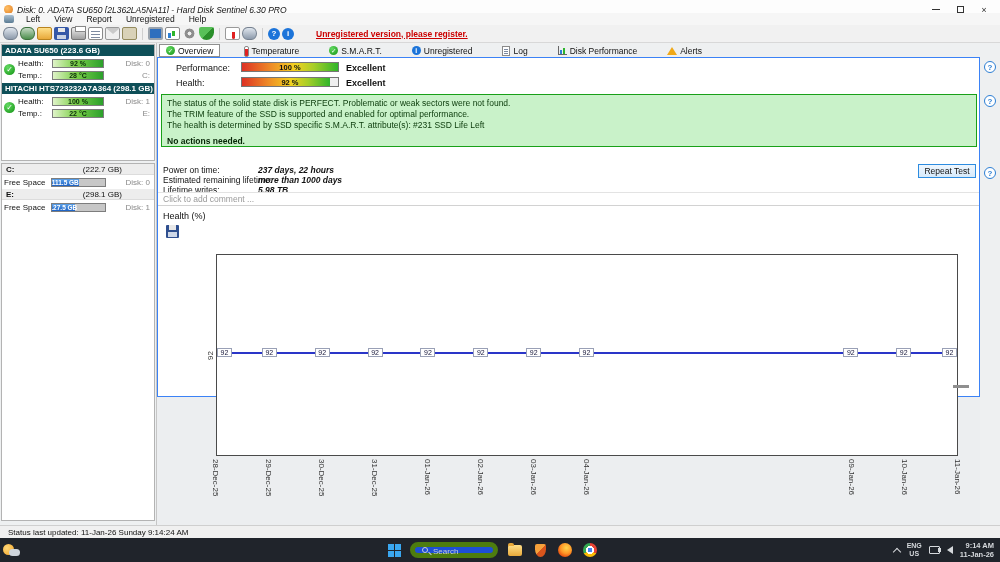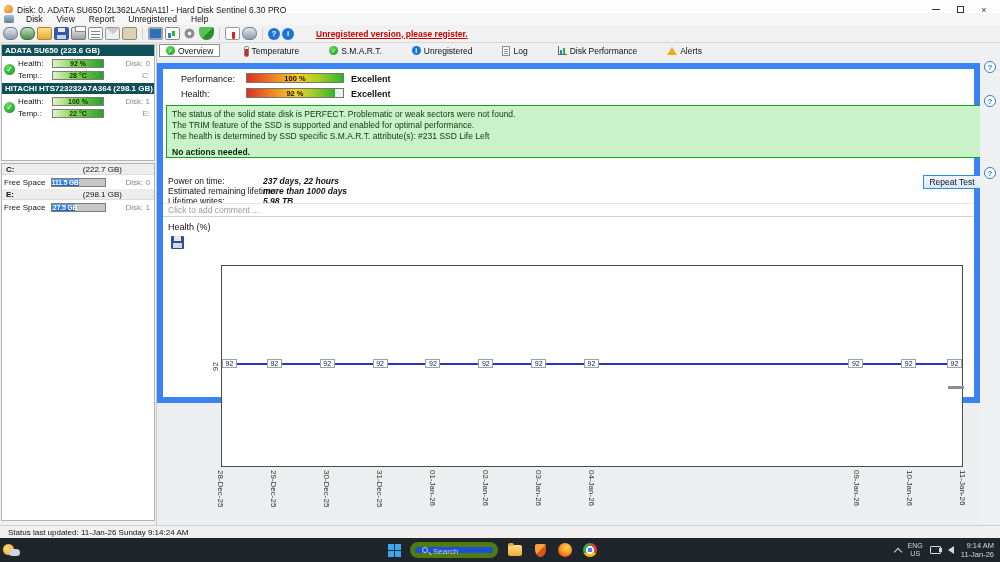--- a/index.html
+++ b/index.html
@@ -1,20 +1,20 @@
 <!DOCTYPE html>
 <html><head>
 <meta charset="utf-8">
 <style>
   * { margin:0; padding:0; box-sizing:border-box; }
   body { font-family:"Liberation Sans", sans-serif; background:#444; }
   #screen { position:relative; width:1000px; height:562px; background:#eceef0; overflow:hidden; font-size:9px; color:#111; }
 
   
-  .titlebar { position:absolute; top:0; left:0; right:0; height:20px; background:#fdfdfd; border-bottom:1px solid #e4e4e4; display:flex; align-items:center; padding:0 4px; }
+  .titlebar { position:absolute; top:0; left:0; right:0; height:20px; background:#fdfdfd; border-bottom:1px solid #e4e4e4; display:flex; align-items:center; padding:0 4px;font-style:italic; }
   .app-ico { width:9px; height:9px; border-radius:50%; background:radial-gradient(circle at 35% 35%, #ffc066, #e07a1e); margin-right:4px; flex:0 0 auto; }
   .title-text { font-size:8.5px; white-space:nowrap; }
   .win-controls { margin-left:auto; display:flex; }
   .win-btn { width:24px; height:12px; display:flex; align-items:center; justify-content:center; font-size:9px; color:#333; }
   .win-min { width:8px; border-bottom:1px solid #333; height:1px; }
   .win-max { width:7px; height:7px; border:1px solid #333; }
 
   .menubar { position:absolute; top:13px; left:0; right:0; height:12px; background:#f6f6f6; display:flex; align-items:center; padding-left:4px; }
   .menu-ico { width:10px; height:8px; border-radius:2px; background:linear-gradient(#a9bfd2,#5b7b93); margin-right:5px; }
   .menu-item { padding:0 7px; font-size:8.5px; }
@@ -74,21 +74,21 @@
   .tab-info { width:9px; height:9px; border-radius:50%; background:#1c74d9; color:#fff; font-size:7px; font-weight:bold; display:flex; align-items:center; justify-content:center; }
   .ic-therm { width:5px; height:10px; position:relative; }
   .ic-therm::before { content:""; position:absolute; left:1px; top:0; width:3px; height:9px; background:linear-gradient(#fff 25%, #e02020 25%); border:1px solid #888; border-radius:2px; }
   .ic-doc { width:8px; height:10px; background:#fff; border:1px solid #8a8a8a; position:relative; }
   .ic-doc::before { content:""; position:absolute; left:1px; top:2px; width:4px; height:1px; background:#7d8aa0; box-shadow:0 2px 0 #7d8aa0, 0 4px 0 #7d8aa0; }
   .ic-chart { width:9px; height:9px; border-left:1px solid #666; border-bottom:1px solid #666; position:relative; }
   .ic-chart::before { content:""; position:absolute; left:1px; bottom:0; width:2px; height:4px; background:#2d7fd4; }
   .ic-chart::after  { content:""; position:absolute; left:4px; bottom:0; width:2px; height:6px; background:#2db52d; }
   .ic-alert { width:0; height:0; border-left:5px solid transparent; border-right:5px solid transparent; border-bottom:8px solid #f0a818; }
 
-  .panel { position:absolute; left:0; top:20px; width:823px; height:340px; background:#fff; border:6px solid #3b82f6; }
+  .panel { position:absolute; left:0; top:14px; width:823px; height:340px; background:#fff; border:1px solid #3b82f6; }
   .helpstrip { position:absolute; left:823px; top:14px; width:20px; height:468px; background:#eef0f1; }
   .help-btn { position:absolute; left:4px; width:12px; height:12px; border-radius:50%; border:1px solid #2d7fd4; background:#fff; color:#2d7fd4; font-size:8px; font-weight:bold; display:flex; align-items:center; justify-content:center; }
 
   .meter-label { position:absolute; left:18px; font-size:9px; }
   .meter { position:absolute; left:83px; width:98px; height:10px; border:1px solid #767676; background:#efefef; }
   .meter-fill { height:100%; background:linear-gradient(90deg,#dd3124,#ee8b27 30%,#f3d120 55%,#a6ce28 75%,#2fb52b 100%); }
   .meter-text { position:absolute; inset:0; display:flex; align-items:center; justify-content:center; font-size:7.5px; font-weight:bold; color:#101010; }
   .rating { position:absolute; left:188px; font-size:9px; font-weight:bold; }
 
   .statusbox { position:absolute; left:3px; top:36px; width:816px; height:53px; background:#c9f2c9; border:1px solid #18a018; padding:3px 5px; font-size:8.5px; color:#0a3a0a; line-height:1.32; }
@@ -127,21 +127,21 @@
   .mag { width:6px; height:6px; border:1px solid #c9cdd3; border-radius:50%; position:relative; flex:0 0 auto; }
   .mag::after { content:""; position:absolute; left:5px; top:5px; width:4px; height:1px; background:#c9cdd3; transform:rotate(45deg); }
   .app-btn { width:16px; height:16px; display:flex; align-items:center; justify-content:center; }
   .ic-explorer { width:14px; height:11px; background:linear-gradient(#ffe08a,#e8a93a); border-radius:2px; position:relative; }
   .ic-explorer::before { content:""; position:absolute; left:0; top:-2px; width:6px; height:3px; background:#e8a93a; border-radius:2px 2px 0 0; }
   .ic-security { width:11px; height:13px; background:linear-gradient(135deg,#f6a13b 50%,#d9551c 50%); border-radius:2px 2px 50% 50%/2px 2px 60% 60%; }
   .ic-firefox { width:14px; height:14px; border-radius:50%; background:radial-gradient(circle at 60% 35%, #ffd54d, #ff9726 45%, #e3450e 80%); }
   .ic-browser { width:14px; height:14px; border-radius:50%;
     background:radial-gradient(circle, #4285f4 0 2.5px, #fff 2.5px 4px, transparent 4px),
                conic-gradient(#e94335 0 120deg, #fbbc04 120deg 240deg, #34a853 240deg 360deg); }
-  .tb-right { position:absolute; right:6px; top:0; height:24px; display:flex; align-items:center; gap:7px; color:#d5d8dc; }
+  .tb-right { position:absolute; right:6px; top:0; height:24px; display:flex; align-items:center; gap:7px; color:#d5d8dc;font-weight:bold; }
   .chev { width:6px; height:6px; border-left:1px solid #d5d8dc; border-top:1px solid #d5d8dc; transform:rotate(45deg); margin-top:3px; }
   .lang { font-size:7px; line-height:1.15; text-align:center; }
   .tray-display { width:11px; height:8px; border:1px solid #d5d8dc; border-radius:1px; }
   .tray-speaker { width:0; height:0; border-top:4px solid transparent; border-bottom:4px solid transparent; border-right:6px solid #d5d8dc; position:relative; }
   .tray-speaker::before { content:""; position:absolute; left:-9px; top:-2px; width:3px; height:4px; background:#d5d8dc; }
   .clock { font-size:7.5px; line-height:1.25; text-align:right; }
 </style>
 </head>
 <body>
 
@@ -156,21 +156,21 @@
         </span>
       <span class="win-btn">
           <span class="win-max"></span>
         </span>
       <span class="win-btn">×</span>
     </div>
   </div>
 
   <div class="menubar">
     <span class="menu-ico"></span>
-    <span class="menu-item">Disk</span>
+    <span class="menu-item">Left</span>
     <span class="menu-item">View</span>
     <span class="menu-item">Report</span>
     <span class="menu-item">Unregistered</span>
     <span class="menu-item">Help</span>
   </div>
 
   <div class="toolbarrow">
     <span class="tbico i-cyl"></span>
     <span class="tbico i-cyl2"></span>
     <span class="tbico i-folder"></span>

